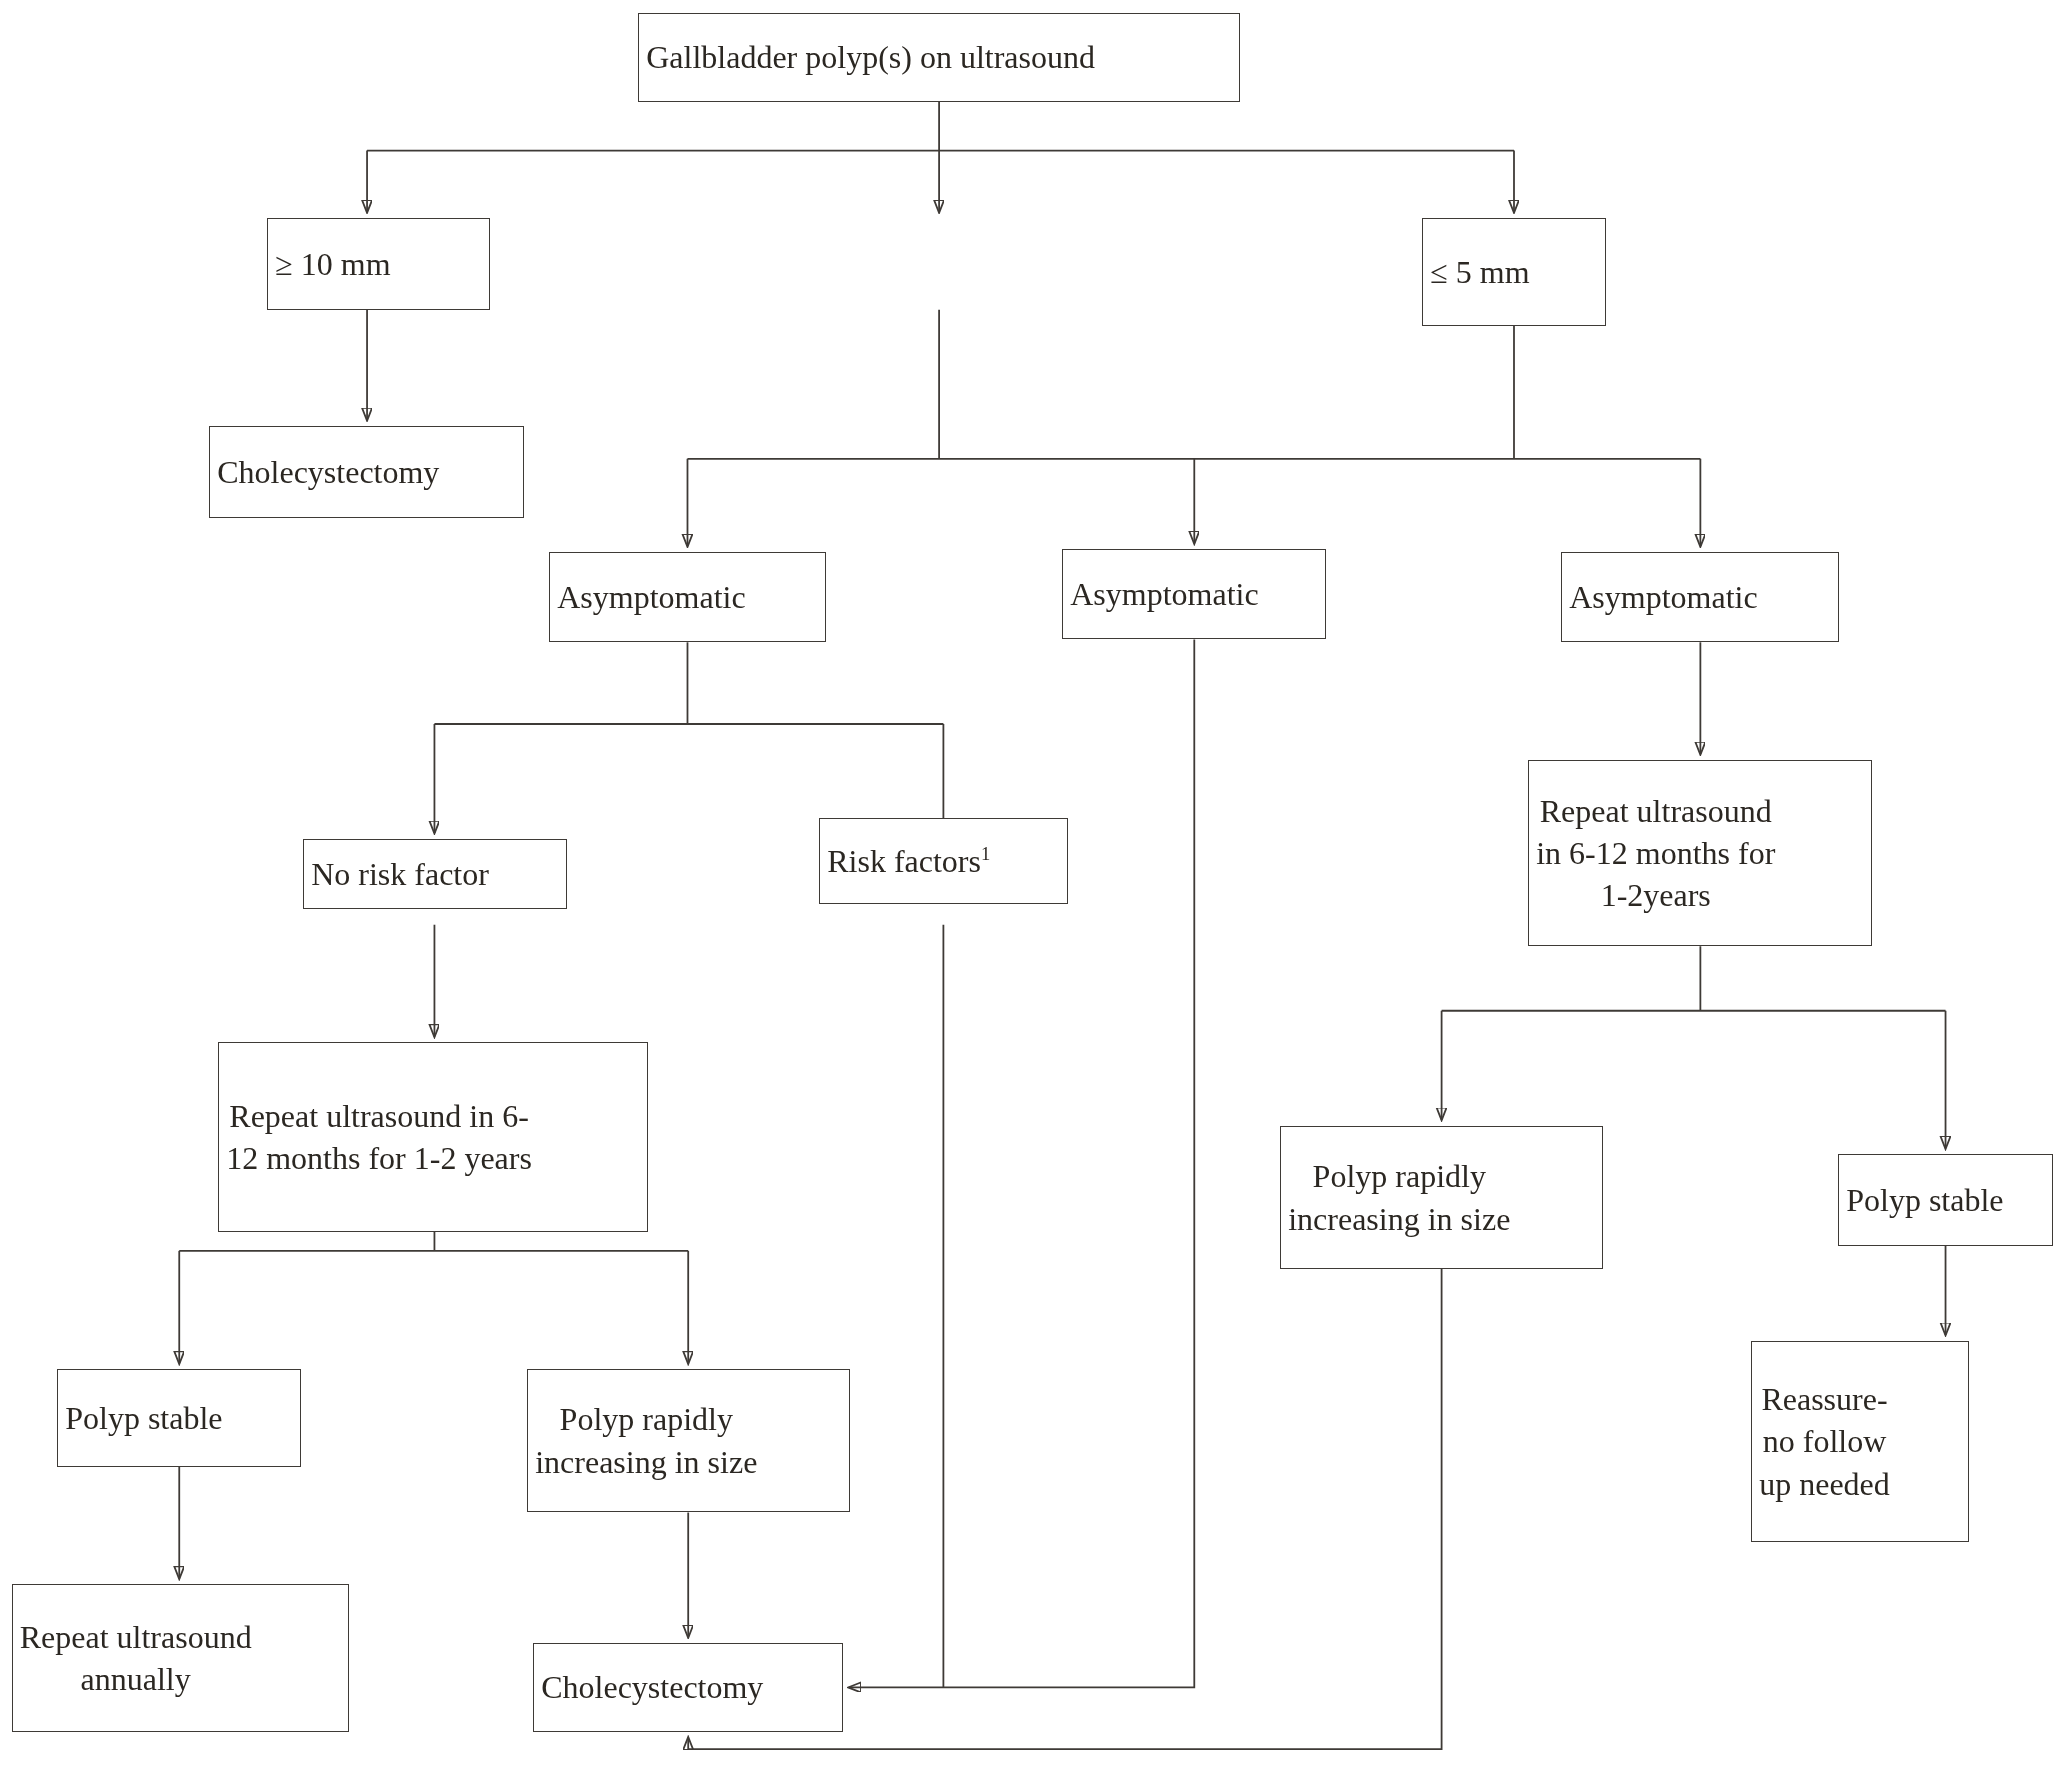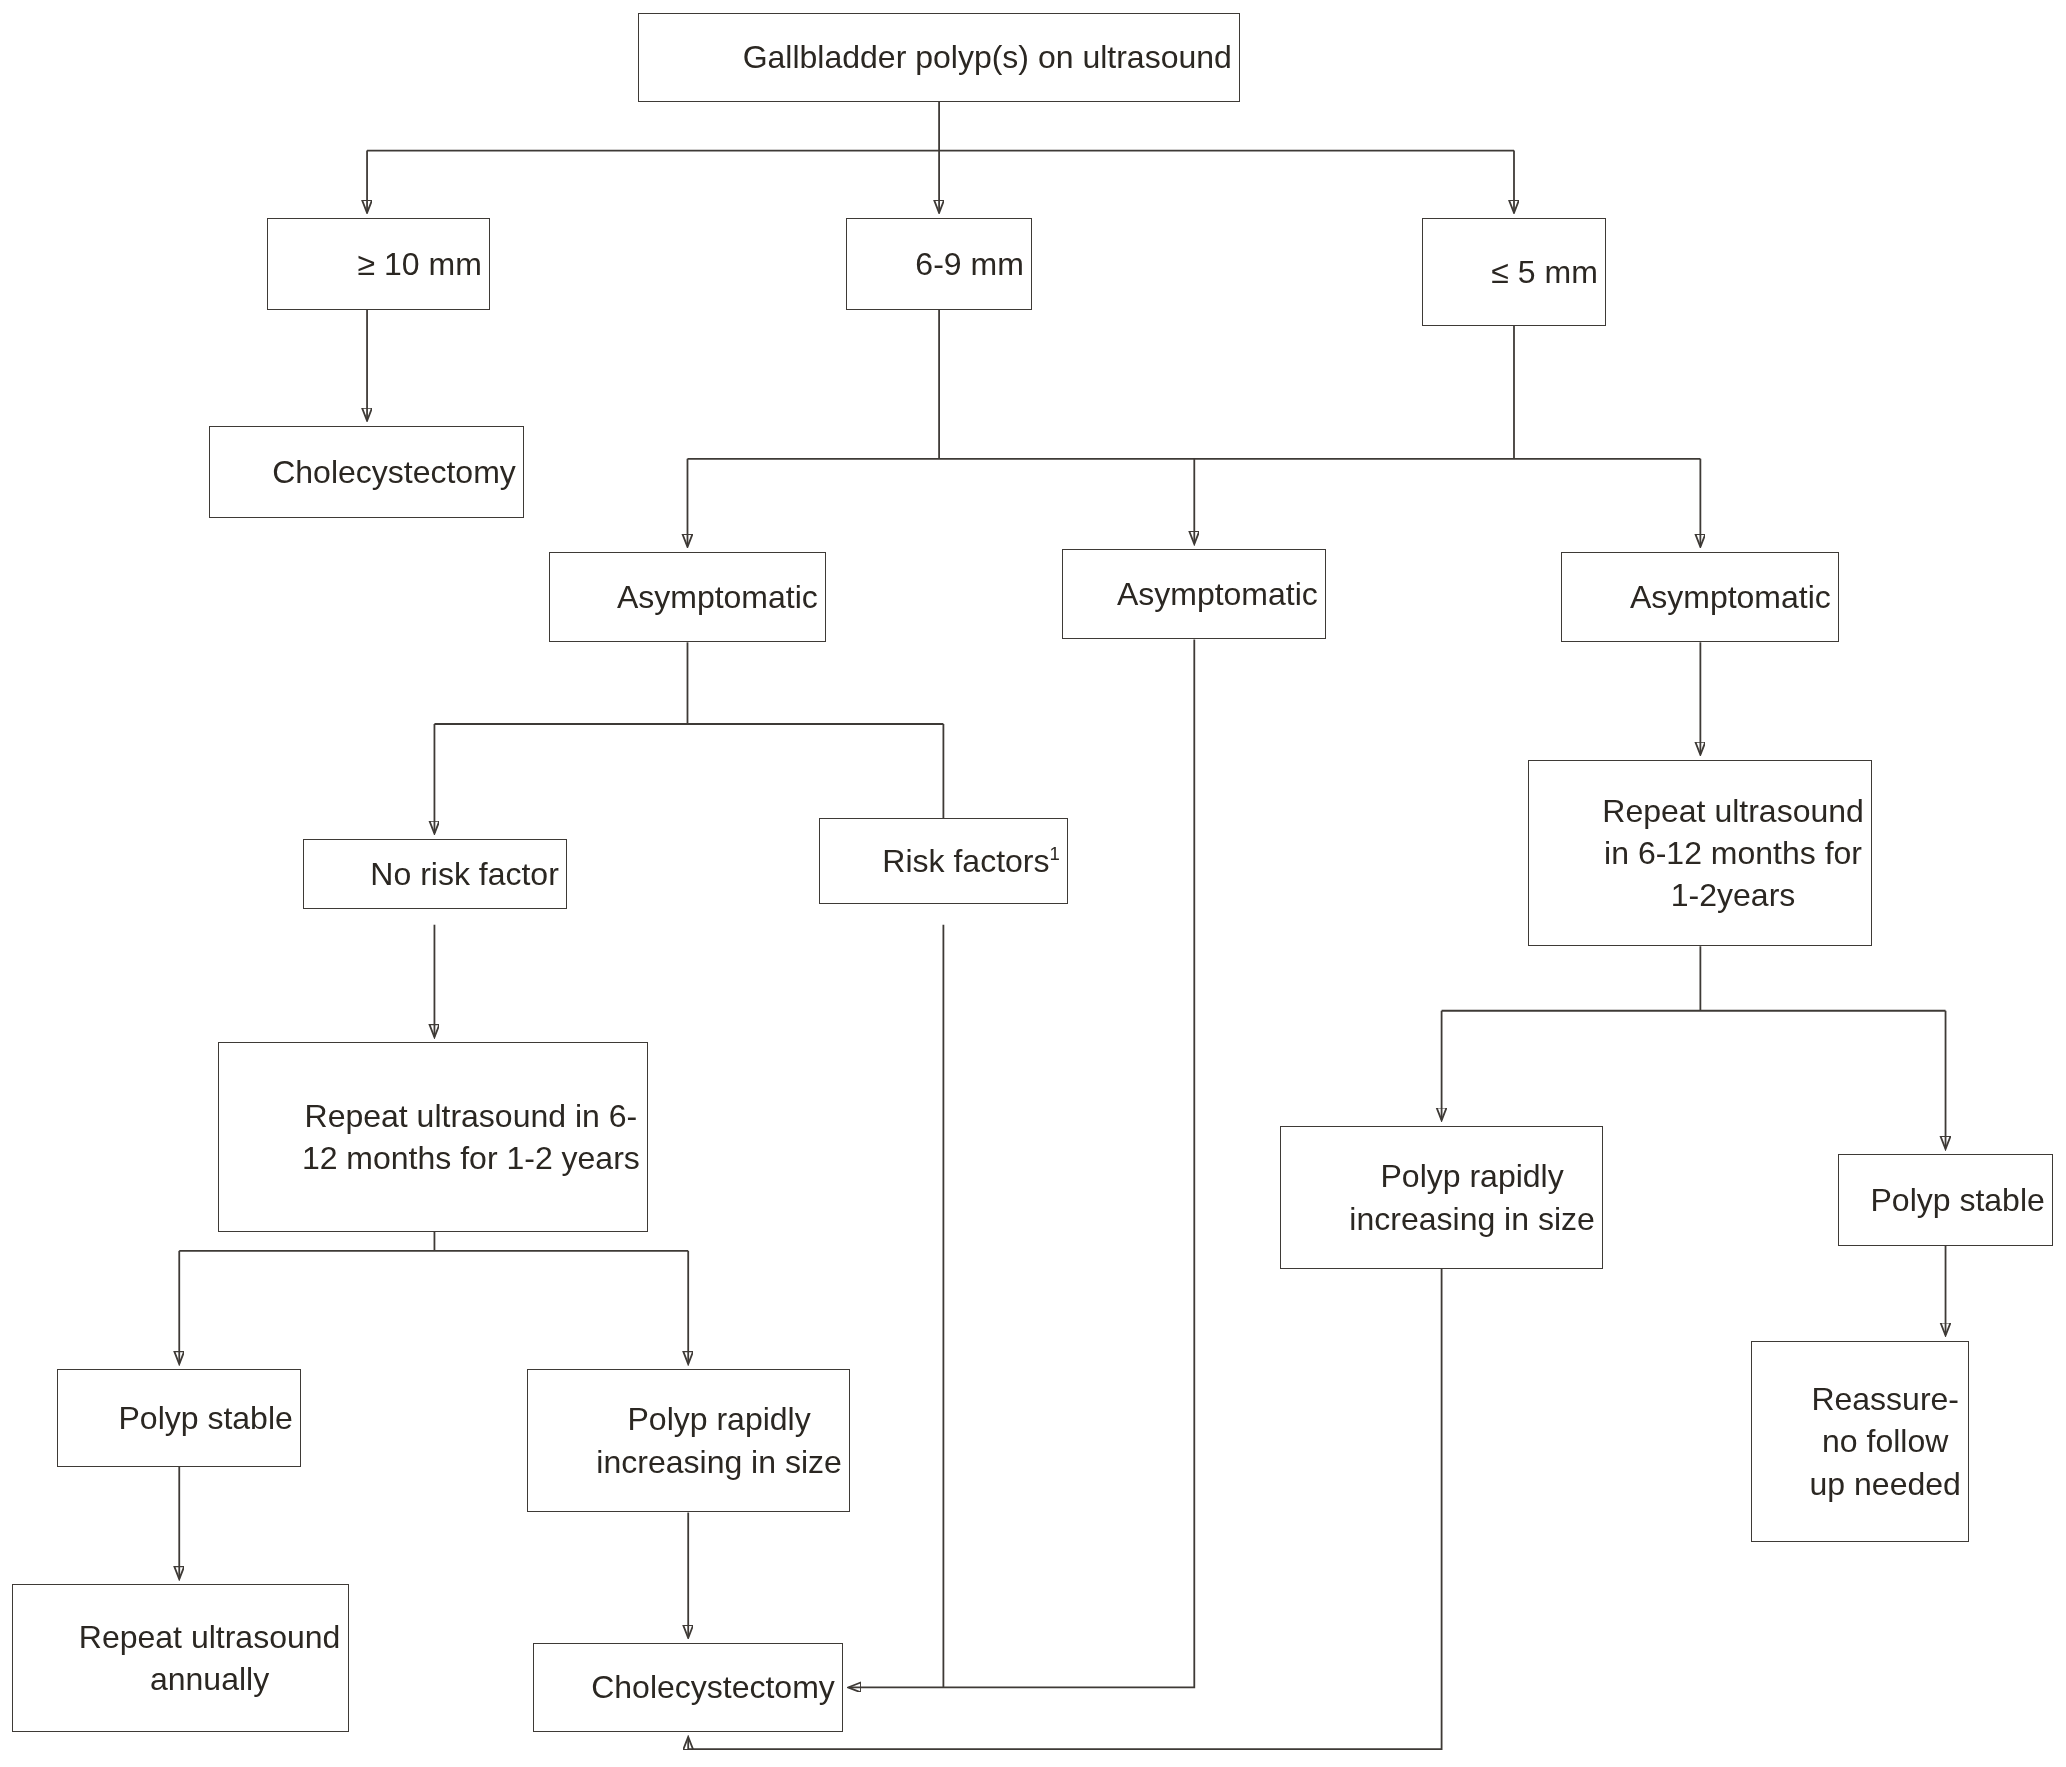--- a/index.html
+++ b/index.html
@@ -21,23 +21,24 @@
     stroke: #3e3a36;
     stroke-width: 2.5;
   }
   .node {
     position: absolute;
     box-sizing: border-box;
     border: 1.8px solid #3e3a36;
     background: #ffffff;
     display: flex;
     align-items: center;
-    justify-content: flex-end;
+    justify-content: flex-start;
     text-align: center;
     padding: 2.9px 7.2px;
+    font-family: Liberation Serif, serif;
   }
   .lbl {
     font-size: 32px;
     line-height: 1.32;
     white-space: pre-line;
     color: #2b2722;
   }
   .lbl sup {
     font-size: 18.6px;
     vertical-align: super;
@@ -93,23 +94,20 @@
   </svg>
 
   <div class="node" style="left:638px;top:13px;width:602px;height:89px">
     <span class="lbl">Gallbladder polyp(s) on ultrasound</span>
   </div>
 
   <div class="node" style="left:267px;top:218px;width:223px;height:92px">
     <span class="lbl">≥ 10 mm</span>
   </div>
 
-  <div class="node" style="left:846px;top:218px;width:186px;height:92px">
-    <span class="lbl">6-9 mm</span>
-  </div>
 
   <div class="node" style="left:1422px;top:218px;width:184px;height:108px">
     <span class="lbl">≤ 5 mm</span>
   </div>
 
   <div class="node" style="left:209px;top:426px;width:315px;height:92px">
     <span class="lbl">Cholecystectomy</span>
   </div>
 
   <div class="node" style="left:549px;top:552px;width:277px;height:90px">

